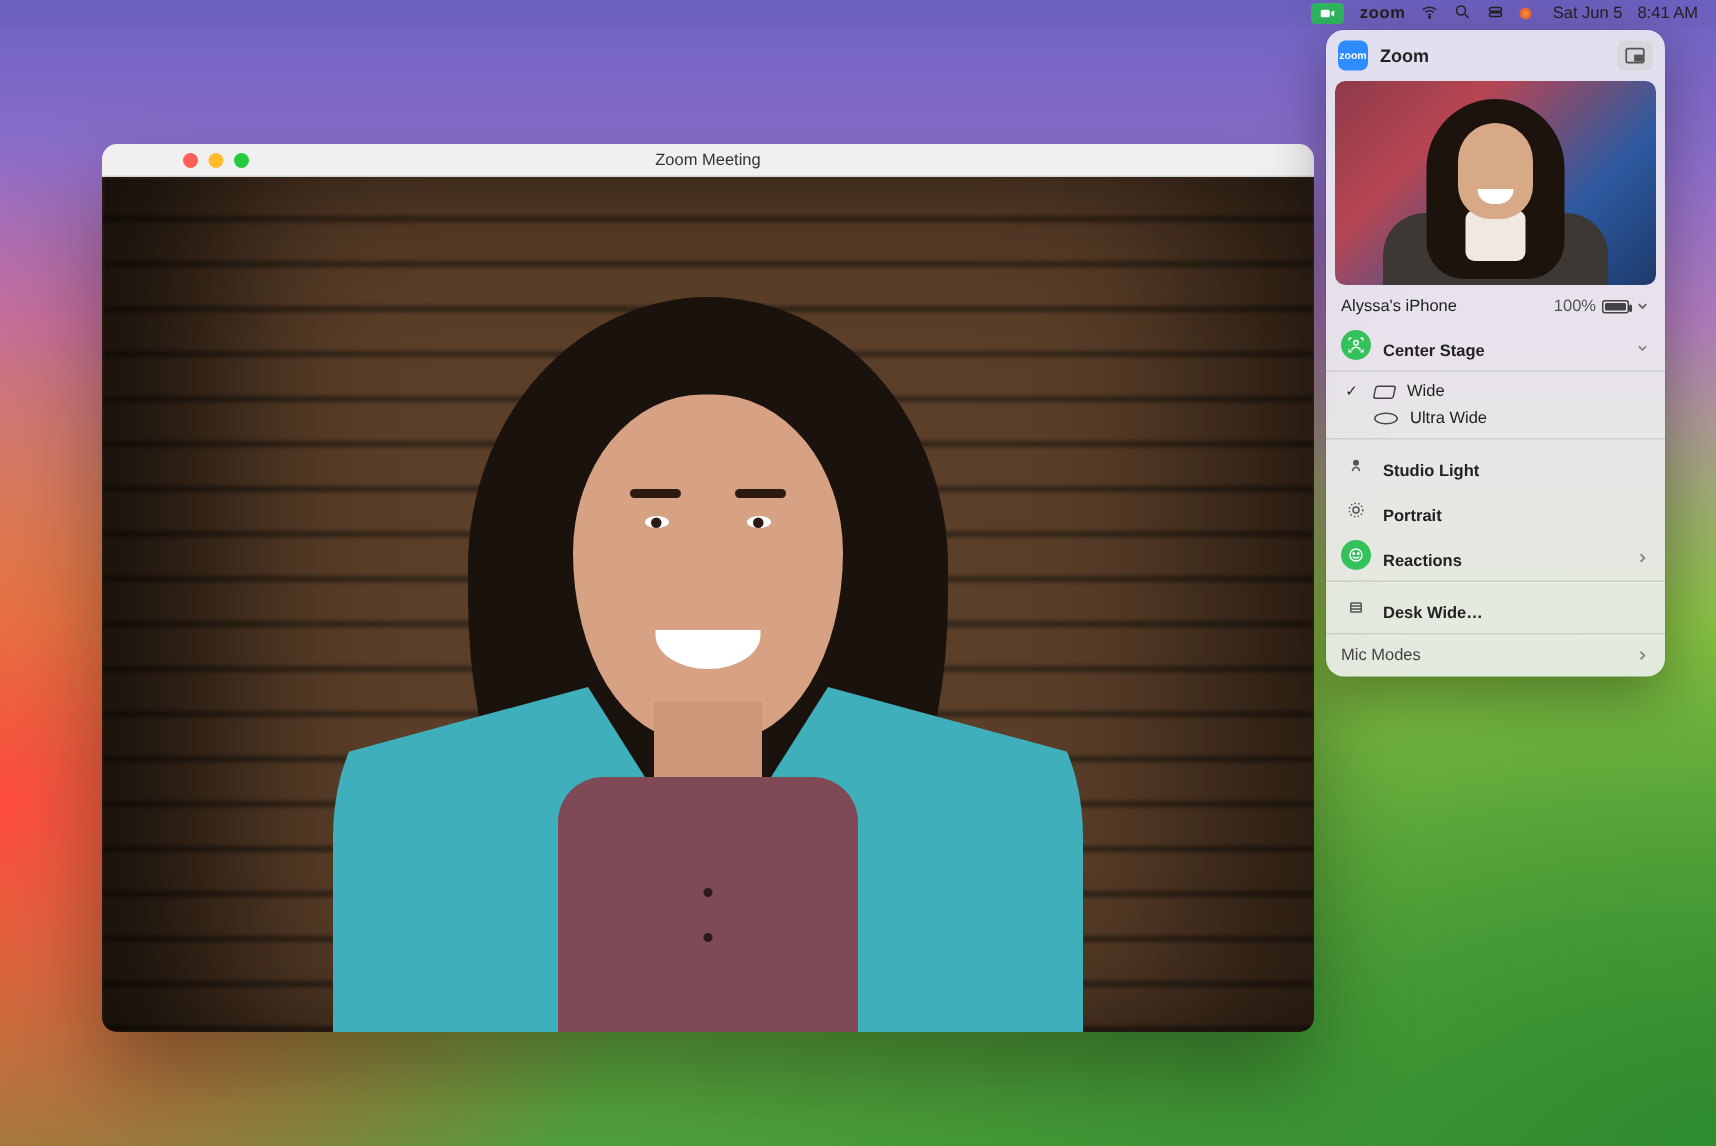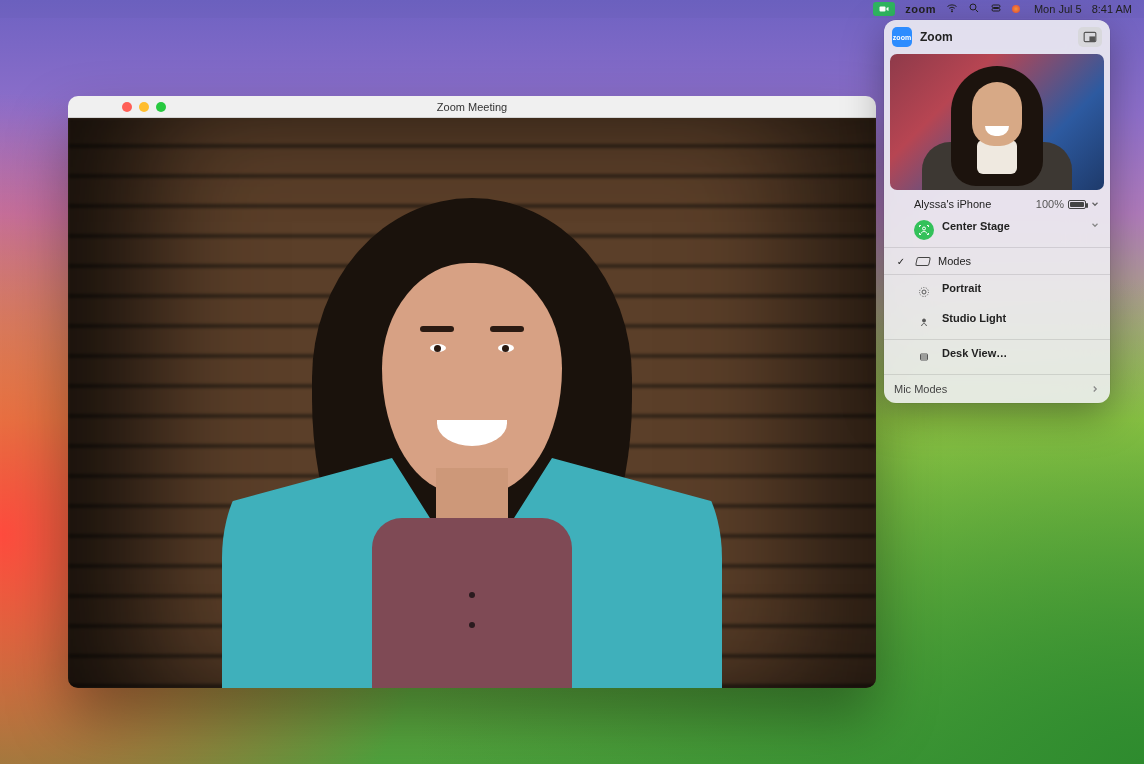--- a/index.html
+++ b/index.html
@@ -172,23 +172,22 @@
   .cc-preview .p2-scarf {
     position: absolute; top: 86px; left: 50%; transform: translateX(-50%);
     width: 40px; height: 34px; background: #efe9e0; border-radius: 6px;
   }
   .cc-preview .p2-jacket {
     position: absolute; bottom: 0; left: 50%; transform: translateX(-50%);
     width: 150px; height: 48px; background: #3d3833; border-radius: 28px 28px 0 0;
   }
 
   .cc-row {
-    display: flex; align-items: flex-start; gap: 8px;
+    display: flex; align-items: flex-end; gap: 8px;
     padding: 5px 10px;
-    margin-left: 20px;
   }
   .cc-row.device { justify-content: space-between; padding-top: 8px; }
   .cc-row.device .right { display: flex; align-items: center; gap: 4px; color: #555; }
   .battery {
     width: 18px; height: 9px; border: 1px solid #444; border-radius: 2px; position: relative;
   }
   .battery::after { content: ""; position: absolute; right: -3px; top: 2px; width: 2px; height: 5px; background: #444; border-radius: 1px; }
   .battery .fill { position: absolute; left: 1px; top: 1px; bottom: 1px; right: 1px; background: #444; border-radius: 1px; }
   .chev { width: 10px; height: 10px; }
 
@@ -246,21 +245,21 @@
           <path d="M15 15l5 5"></path>
         </svg>
     </span>
     <span>
       <svg class="ico" viewBox="0 0 24 24" fill="none" stroke="#222" stroke-width="2">
           <rect x="4" y="6" width="16" height="5" rx="2.5"></rect>
           <rect x="4" y="13" width="16" height="5" rx="2.5"></rect>
         </svg>
     </span>
     <span style="width:8px;height:8px;border-radius:50%;background:radial-gradient(circle,#ff9a3c,#e8463c);display:inline-block"></span>
-    <span class="clock">Mon Jul 5</span>
+    <span class="clock">Sat Jun 5</span>
     <span>8:41 AM</span>
   </div>
 
   <div class="zoom-window">
     <div class="titlebar">
       <div class="traffic">
         <span class="dot red"></span>
         <span class="dot yellow"></span>
         <span class="dot green"></span>
       </div>
@@ -336,57 +335,78 @@
           </svg>
       </span>
     </div>
 
     <div class="cc-sep"></div>
 
     <div class="lens-list">
       <div class="lens-row">
         <span class="check">✓</span>
         <span class="shape main"></span>
-        <span>Modes</span>
+        <span>Wide</span>
+      </div>
+      <div class="lens-row">
+        <span class="check"></span>
+        <span class="shape wide"></span>
+        <span>Ultra Wide</span>
       </div>
     </div>
 
     <div class="cc-sep"></div>
+
+    <div class="cc-row mode-row">
+      <span class="icon" style="color:#555">
+        <svg viewBox="0 0 24 24" fill="none" stroke="currentColor" stroke-width="2">
+            <circle cx="12" cy="9" r="3" fill="currentColor"></circle>
+            <path d="M7 20c1-3 3-5 5-5s4 2 5 5"></path>
+          </svg>
+      </span>
+      <span class="label">Studio Light</span>
+    </div>
 
     <div class="cc-row mode-row">
       <span class="icon" style="color:#555">
         <svg viewBox="0 0 24 24" fill="none" stroke="currentColor" stroke-width="2">
             <circle cx="12" cy="12" r="4"></circle>
             <circle cx="12" cy="12" r="9" stroke-dasharray="2 3"></circle>
           </svg>
       </span>
       <span class="label">Portrait</span>
     </div>
 
-    <div class="cc-row mode-row">
-      <span class="icon" style="color:#555">
-        <svg viewBox="0 0 24 24" fill="none" stroke="currentColor" stroke-width="2">
-            <circle cx="12" cy="9" r="3" fill="currentColor"></circle>
-            <path d="M7 20c1-3 3-5 5-5s4 2 5 5"></path>
-          </svg>
-      </span>
-      <span class="label">Studio Light</span>
-    </div>
-
+    <div class="cc-row mode-row active">
+      <span class="icon">
+        <svg viewBox="0 0 24 24" fill="none" stroke="#fff" stroke-width="2">
+            <circle cx="12" cy="12" r="8"></circle>
+            <circle cx="9" cy="10" r="1" fill="#fff"></circle>
+            <circle cx="15" cy="10" r="1" fill="#fff"></circle>
+            <path d="M8 14c1 2 3 2 4 2s3 0 4-2"></path>
+          </svg>
+      </span>
+      <span class="label">Reactions</span>
+      <span class="disclosure">
+        <svg class="chev" viewBox="0 0 24 24" fill="none" stroke="#888" stroke-width="3">
+            <path d="M9 6l6 6-6 6"></path>
+          </svg>
+      </span>
+    </div>
 
     <div class="cc-sep"></div>
 
     <div class="cc-row mode-row">
       <span class="icon" style="color:#555">
         <svg viewBox="0 0 24 24" fill="none" stroke="currentColor" stroke-width="2">
             <rect x="5" y="6" width="14" height="12" rx="1"></rect>
             <path d="M5 10h14M5 14h14"></path>
           </svg>
       </span>
-      <span class="label">Desk View…</span>
+      <span class="label">Desk Wide…</span>
     </div>
 
     <div class="cc-sep"></div>
 
     <div class="footer-row">
       <span>Mic Modes</span>
       <svg class="chev" viewBox="0 0 24 24" fill="none" stroke="#888" stroke-width="3">
           <path d="M9 6l6 6-6 6"></path>
         </svg>
     </div>

